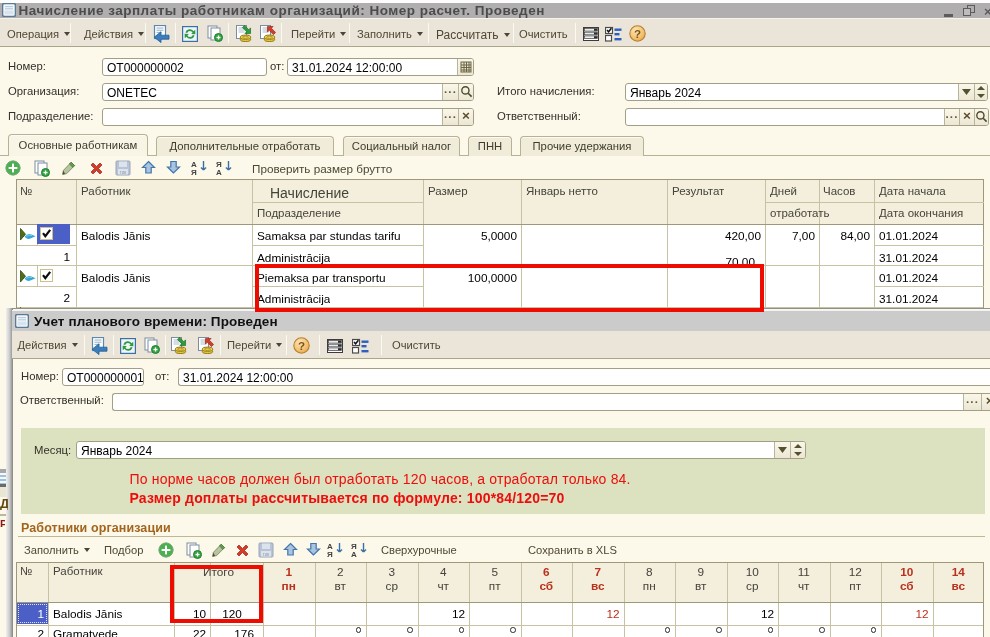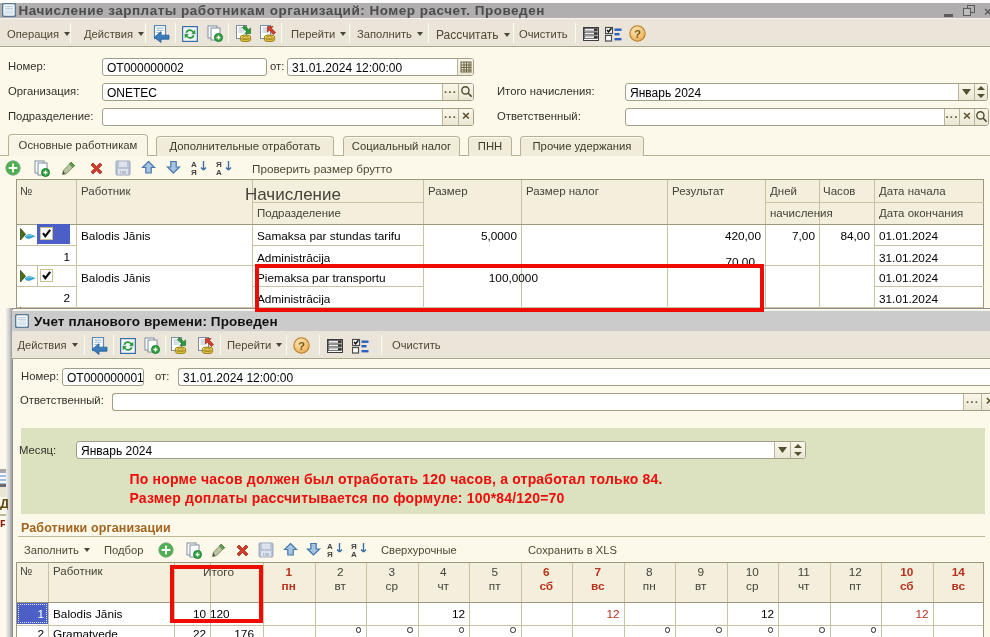--- a/index.html
+++ b/index.html
@@ -240,29 +240,29 @@
 <div class="hline" style="left:17px;top:244.7px;width:59px"></div>
 <div class="hline" style="left:252px;top:244.7px;width:171px"></div>
 <div class="hline" style="left:874px;top:244.7px;width:110px"></div>
 <div class="hline" style="left:17px;top:286px;width:59px"></div>
 <div class="hline" style="left:252px;top:286px;width:171px"></div>
 <div class="hline" style="left:874px;top:286px;width:110px"></div>
 <div class="vline" style="left:36.5px;top:223.5px;height:21.19999999999999px"></div>
 <div class="vline" style="left:36.5px;top:265px;height:21px"></div>
 <div class="cell" style="left:20px;top:185px;color:#45433a;font-size:11.5px">№</div>
 <div class="cell" style="left:81px;top:185px;color:#45433a;font-size:11.5px">Работник</div>
-<div class="cell" style="left:245px;top:185px;color:#45433a;font-size:17px">Начисление</div>
+<div class="cell" style="left:270px;top:185px;color:#45433a;font-size:14px">Начисление</div>
 <div class="cell" style="left:257px;top:206.5px;color:#45433a;font-size:11.5px">Подразделение</div>
 <div class="cell" style="left:428px;top:185px;color:#45433a;font-size:11.5px">Размер</div>
-<div class="cell" style="left:526px;top:185px;color:#45433a;font-size:11.5px">Размер налог</div>
+<div class="cell" style="left:526px;top:185px;color:#45433a;font-size:11.5px">Январь нетто</div>
 <div class="cell" style="left:672px;top:185px;color:#45433a;font-size:11.5px">Результат</div>
 <div class="cell" style="left:770px;top:185px;color:#45433a;font-size:11.5px">Дней</div>
 <div class="cell" style="left:823px;top:185px;color:#45433a;font-size:11.5px">Часов</div>
 <div class="cell" style="left:879px;top:185px;color:#45433a;font-size:11.5px">Дата начала</div>
-<div class="cell" style="left:770px;top:206.5px;color:#45433a;font-size:11.5px">начисления</div>
+<div class="cell" style="left:770px;top:206.5px;color:#45433a;font-size:11.5px">отработать</div>
 <div class="cell" style="left:879px;top:206.5px;color:#45433a;font-size:11.5px">Дата окончания</div>
 <div class="a" style="left:37px;top:224.0px;width:33px;height:20.19999999999999px;background:#4b5fc6"></div>
 <svg class="ic" style="left:20px;top:228px" width="16" height="13" viewBox="0 0 16 13">
 <path d="M0.5 0.5 L0.5 12 L5.5 6.2 Z" fill="#4e6e14" stroke="#32490b" stroke-width="0.8"></path>
 <path d="M4.5 8.6 Q8 4.6 11.5 6.6 L15.5 8.2 L11 10.2 Q7 12.2 4.5 8.6 Z" fill="#38a5d8"></path>
 <path d="M6 8.4 Q9 6.2 12 7.6" stroke="#7fd0ef" stroke-width="0.9" fill="none"></path>
   </svg>
 <svg class="ic" style="left:40px;top:227px" width="13" height="13" viewBox="0 0 13 13">
 <rect x="0.5" y="0.5" width="12" height="12" fill="#fff" stroke="#cdc08c"></rect>
 <path d="M3 6.2 L5.3 9.2 L10.2 2.8" fill="none" stroke="#0c0c0c" stroke-width="2.2"></path>
@@ -283,21 +283,21 @@
 <path d="M6 8.4 Q9 6.2 12 7.6" stroke="#7fd0ef" stroke-width="0.9" fill="none"></path>
   </svg>
 <svg class="ic" style="left:40px;top:268.5px" width="13" height="13" viewBox="0 0 13 13">
 <rect x="0.5" y="0.5" width="12" height="12" fill="#fff" stroke="#cdc08c"></rect>
 <path d="M3 6.2 L5.3 9.2 L10.2 2.8" fill="none" stroke="#0c0c0c" stroke-width="2.2"></path>
   </svg>
 <div class="cell " style="left:46px;top:291px;width:24px;text-align:right;">2</div>
 <div class="cell " style="left:81px;top:270.5px;">Balodis Jānis</div>
 <div class="cell " style="left:257px;top:270.5px;">Piemaksa par transportu</div>
 <div class="cell " style="left:257px;top:292px;">Administrācija</div>
-<div class="cell " style="left:423px;top:270.5px;width:94px;text-align:right;margin-left:21px;">100,0000</div>
+<div class="cell " style="left:423px;top:270.5px;width:94px;text-align:right;">100,0000</div>
 <div class="cell " style="left:667px;top:255px;width:88px;text-align:right;">70,00</div>
 <div class="cell " style="left:879px;top:270.5px;">01.01.2024</div>
 <div class="cell " style="left:879px;top:292px;">31.01.2024</div>
 <svg class="ic" style="left:20px;top:307px" width="16" height="13" viewBox="0 0 16 13">
 <path d="M0.5 0.5 L0.5 12 L5.5 6.2 Z" fill="#4e6e14" stroke="#32490b" stroke-width="0.8"></path>
 <path d="M4.5 8.6 Q8 4.6 11.5 6.6 L15.5 8.2 L11 10.2 Q7 12.2 4.5 8.6 Z" fill="#38a5d8"></path>
 <path d="M6 8.4 Q9 6.2 12 7.6" stroke="#7fd0ef" stroke-width="0.9" fill="none"></path>
   </svg>
 <div class="a" style="left:6px;top:308px;width:984px;height:329px;background:#fcf9ea;border-left:6px solid #d9d9d9;box-shadow:inset 1px 0 0 #8f8f8f"></div>
 <div class="a" style="left:6px;top:308px;width:984px;height:1px;background:#8f8f8f"></div>
@@ -400,32 +400,32 @@
 <div class="lbl" style="left:155px;top:370px">от:</div>
 <div class="fld" style="left:178px;top:368px;width:812px;height:18px;border-radius:3px 0 0 3px;border-right:none">
     <span class="t">31.01.2024 12:00:00</span>
   </div>
 <div class="lbl" style="left:20px;top:394px">Ответственный:</div>
 <div class="fld" style="left:112px;top:393px;width:878px;height:18px;border-radius:3px 0 0 3px;border-right:none">
     <div class="fbtn" style="right:9px;top:0;width:18px;height:16px;letter-spacing:1.2px;font-weight:bold;font-size:11.5px;line-height:11px">...</div>
     <div class="fbtn" style="right:0;top:0;width:9px;height:16px;font-size:13.5px;font-weight:bold;line-height:14px;color:#5a4f28">&nbsp;×</div>
   </div>
 <div class="a" style="left:21px;top:428px;width:964px;height:86px;background:#dce2bf"></div>
-<div class="lbl" style="left:19px;top:443.5px">Месяц:</div>
+<div class="lbl" style="left:34px;top:443.5px">Месяц:</div>
 <div class="fld" style="left:76px;top:441px;width:730px;height:18px">
     <span class="t">Январь 2024</span>
     <div class="fbtn" style="right:15px;top:0;width:16px;height:16px"><svg width="9" height="6" viewBox="0 0 9 6" style="margin-top:5px">
         <path d="M0 0 L9 0 L4.5 6 Z" fill="#55502f"></path>
       </svg></div>
     <div class="fbtn" style="right:0;top:0;width:15px;height:16px"><svg width="8" height="12" viewBox="0 0 8 12" style="margin-top:2px">
         <path d="M0 4 L8 4 L4 0 Z" fill="#55502f"></path>
         <path d="M0 8 L8 8 L4 12 Z" fill="#55502f"></path>
       </svg></div>
   </div>
-<div class="a" style="left:129.5px;top:470.5px;color:#ef0c0c;font-weight:bold;font-size:14px;letter-spacing:0.18px">По норме часов должен был отработать 120 часов, а отработал только 84.</div>
+<div class="a" style="left:129.5px;top:470.5px;color:#ef0c0c;font-weight:normal;font-size:14px;letter-spacing:0.18px">По норме часов должен был отработать 120 часов, а отработал только 84.</div>
 <div class="a" style="left:129.5px;top:489.5px;color:#ef0c0c;font-weight:bold;font-size:14px;letter-spacing:0.18px">Размер доплаты рассчитывается по формуле: 100*84/120=70</div>
 <div class="a" style="left:21px;top:521px;font-weight:bold;font-size:12.5px;color:#a3641e;letter-spacing:0.1px">Работники организации</div>
 <div class="hline" style="left:18px;top:536px;width:967px;background:#bdb996"></div>
 <div class="tbtxt" style="left:24px;top:544px;font-size:11.2px">Заполнить<span style="display:inline-block;width:0;height:0;border-left:3.5px solid transparent;border-right:3.5px solid transparent;border-top:4px solid #4a4635;margin-left:5px;vertical-align:2px"></span></div>
 <div class="sep" style="left:97px;top:540px;height:20px"></div>
 <div class="tbtxt" style="left:104px;top:544px">Подбор</div>
 <div class="sep" style="left:152px;top:540px;height:20px"></div>
 <svg class="ic" style="left:158px;top:542px" width="16" height="16" viewBox="0 0 16 16">
 <circle cx="8" cy="8" r="7" fill="#4caf50" stroke="#2e7d32"></circle>
 <circle cx="8" cy="8" r="7" fill="none" stroke="#a5d6a7" stroke-width="0.8" stroke-opacity="0.7"></circle>
@@ -524,21 +524,21 @@
 <div class="cell" style="left:829.5px;top:565px;width:51.5px;text-align:center;color:#45433a;font-weight:normal">12</div>
 <div class="cell" style="left:829.5px;top:579px;width:51.5px;text-align:center;color:#45433a;font-weight:normal">пт</div>
 <div class="cell" style="left:881.0px;top:565px;width:51.5px;text-align:center;color:#b8321e;font-weight:bold">10</div>
 <div class="cell" style="left:881.0px;top:579px;width:51.5px;text-align:center;color:#b8321e;font-weight:bold">сб</div>
 <div class="cell" style="left:932.5px;top:565px;width:51.5px;text-align:center;color:#b8321e;font-weight:bold">14</div>
 <div class="cell" style="left:932.5px;top:579px;width:51.5px;text-align:center;color:#b8321e;font-weight:bold">вс</div>
 <div class="a" style="left:17px;top:603px;width:31px;height:21.0px;background:#4b5fc6;outline:1px dotted #dfe5f5;outline-offset:-2px"></div>
 <div class="cell" style="left:17px;top:607px;width:27px;text-align:right;color:#fff">1</div>
 <div class="cell " style="left:53px;top:607px;">Balodis Jānis</div>
 <div class="cell " style="left:174px;top:607px;width:32px;text-align:right;">10</div>
-<div class="cell " style="left:210px;top:607px;width:44px;text-align:left;">120</div>
+<div class="cell " style="left:210px;top:607px;width:44px;text-align:center;">120</div>
 <div class="cell" style="left:417.5px;top:607px;width:47.5px;text-align:right;color:#000">12</div>
 <div class="cell" style="left:572.0px;top:607px;width:47.5px;text-align:right;color:#b8321e">12</div>
 <div class="cell" style="left:726.5px;top:607px;width:47.5px;text-align:right;color:#000">12</div>
 <div class="cell" style="left:881.0px;top:607px;width:47.5px;text-align:right;color:#b8321e">12</div>
 <div class="cell " style="left:17px;top:627px;width:27px;text-align:right;">2</div>
 <div class="cell " style="left:53px;top:627px;">Gramatvede</div>
 <div class="cell " style="left:174px;top:627px;width:32px;text-align:right;">22</div>
 <div class="cell " style="left:210px;top:627px;width:44px;text-align:right;">176</div>
 <div class="a" style="left:355.5px;top:627px;width:5.5px;height:5.5px;border:1.4px solid #2a2a2a;border-radius:50%"></div>
 <div class="a" style="left:407.0px;top:627px;width:5.5px;height:5.5px;border:1.4px solid #2a2a2a;border-radius:50%"></div>

